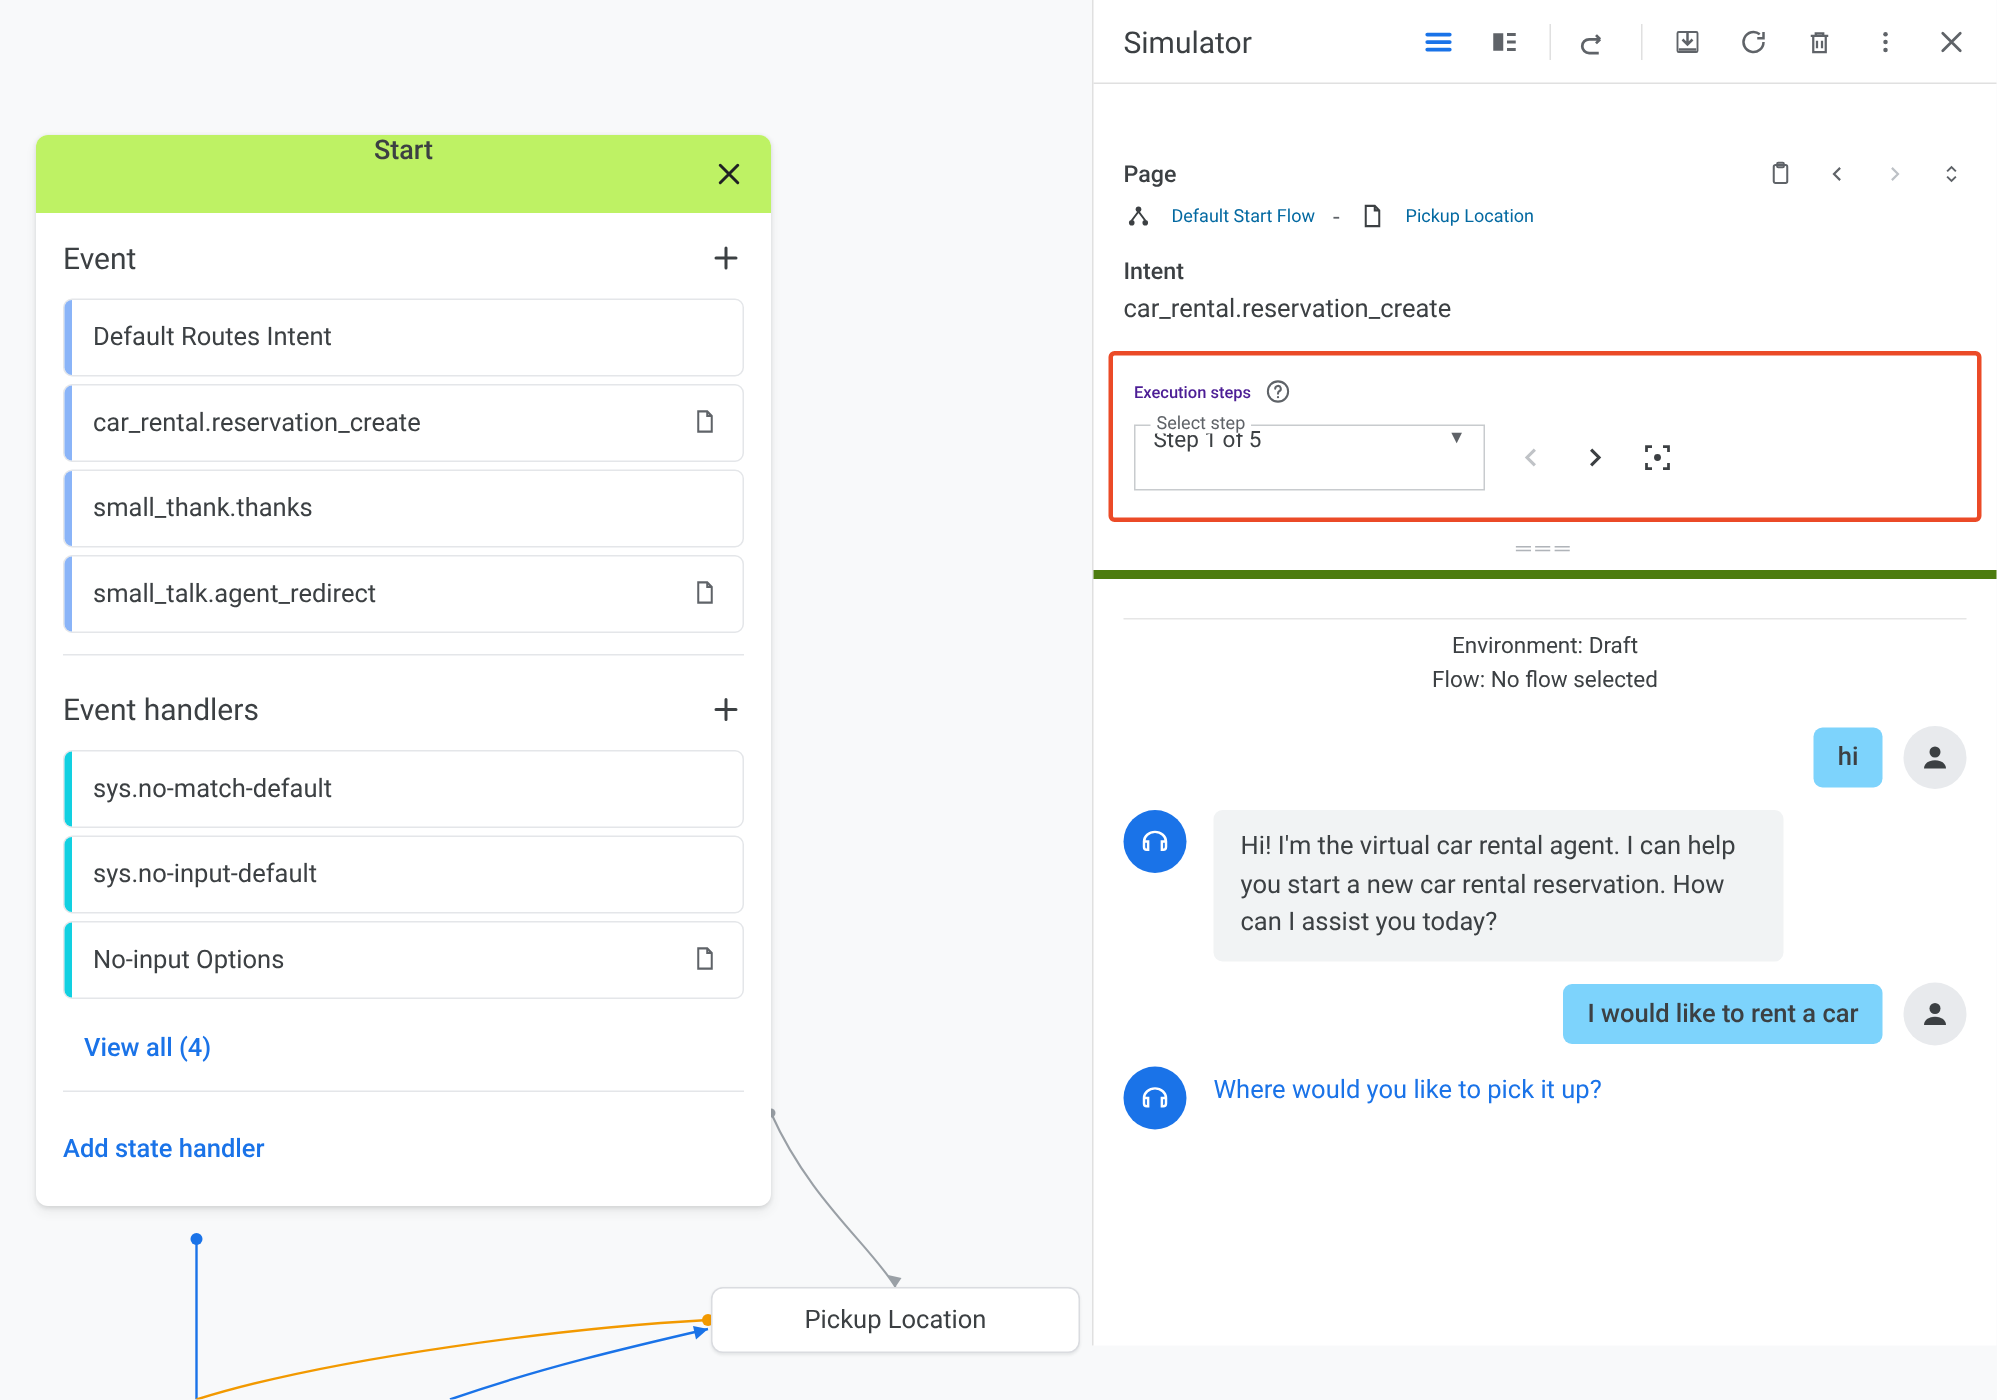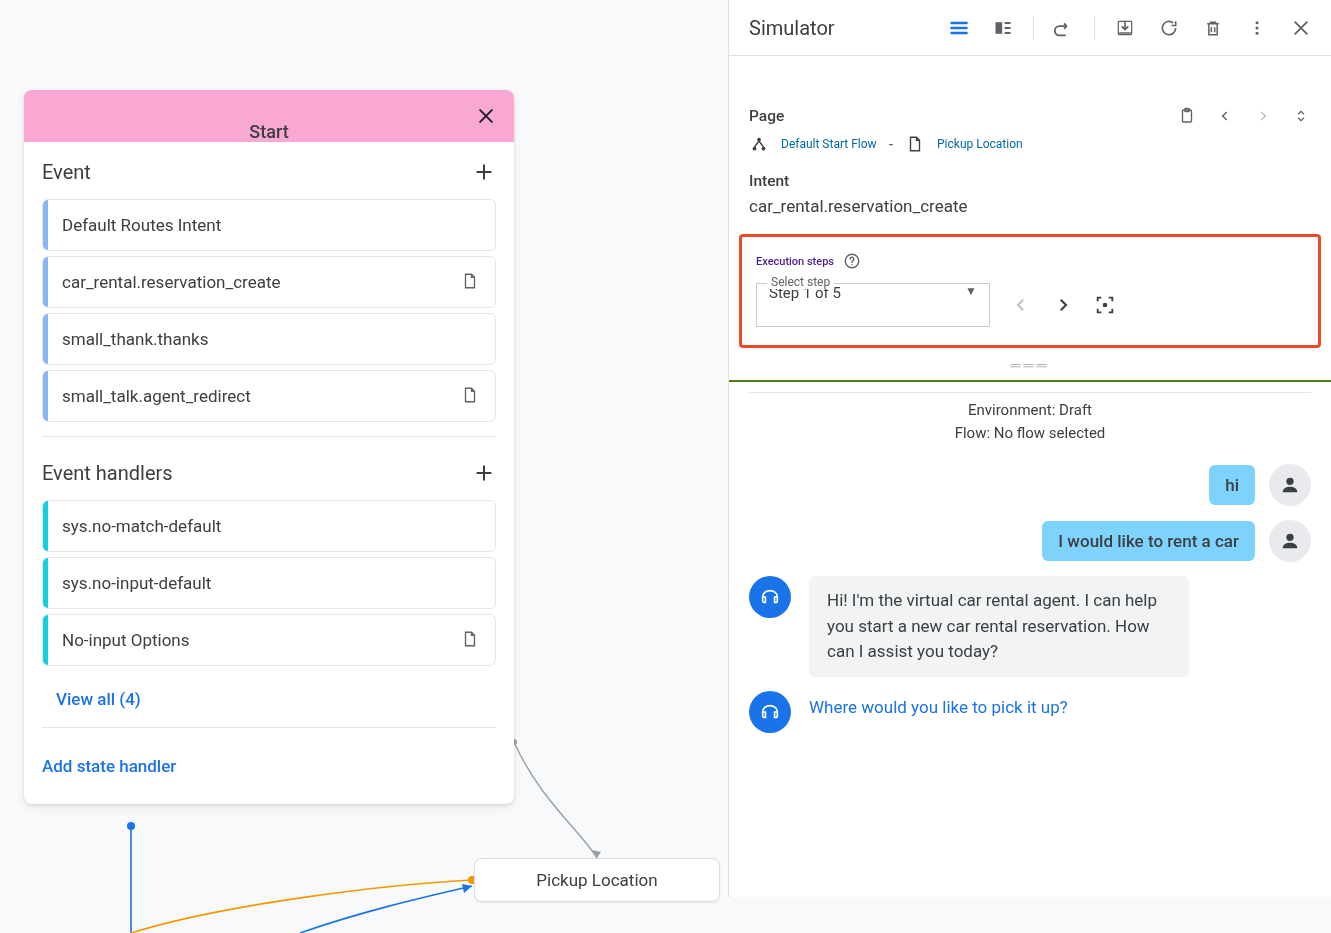--- a/index.html
+++ b/index.html
@@ -20,24 +20,24 @@
   .node-card {
     position: absolute;
     left: 24px; top: 90px;
     width: 490px;
     background: #fff;
     border-radius: 8px;
     box-shadow: 0 1px 3px rgba(60,64,67,0.15), 0 4px 8px rgba(60,64,67,0.08);
     display: flex; flex-direction: column;
   }
   .node-header {
-    background: #f9a8d4;
+    background: #bef264;
     border-radius: 8px 8px 0 0;
     height: 52px;
-    display: flex; align-items: flex-end; justify-content: center;
+    display: flex; align-items: flex-start; justify-content: center;
     position: relative;
   }
   .node-title { font-size: 18px; color: #3c4043; font-weight: 500; }
   .node-close {
     position: absolute; right: 14px; top: 12px;
     width: 28px; height: 28px; display:flex;align-items:center;justify-content:center;
     cursor: pointer;
     color: #202124;
   }
   .section {
@@ -167,22 +167,22 @@
   .step-nav { display:flex;align-items:center;gap:16px; }
   .step-nav .chev {width:26px;height:26px;display:flex;align-items:center;justify-content:center;cursor:pointer;color:#3c4043;}
   .step-nav .chev.disabled{color:#c0c3c7;cursor:default;}
 
   .drag-handle {
     height:18px;display:flex;align-items:center;justify-content:center;
     margin-top:8px;color:#b0b4b9;font-size:14px;letter-spacing:3px;
   }
 
   .chat-area {
-    flex:1; overflow:auto; padding: 4px 20px;
-    border-top:2px solid #4d7c0f;
+    flex:1; overflow:auto; padding: 20px 20px;
+    border-top:6px solid #4d7c0f;
   }
   .env-header {
     text-align:center; font-size:15px;color:#3c4043;line-height:1.5;
     padding: 6px 0 20px 0;
     border-top:1px solid #e6e6e6;
     margin-top:6px;
   }
   .msg-row { display:flex; margin-bottom:14px; }
   .msg-row.user { justify-content:flex-end; align-items:center; gap:14px;}
   .msg-row.agent { justify-content:flex-start; align-items:flex-start; gap:18px;}
@@ -457,41 +457,41 @@
     <div class="msg-row user">
       <div class="bubble-user">hi</div>
       <div class="avatar-user">
         <svg width="22" height="22" viewBox="0 0 24 24">
             <circle cx="12" cy="8" r="4" fill="currentColor"></circle>
             <path d="M4 20 c0-4 4-6 8-6 s8 2 8 6" fill="currentColor"></path>
           </svg>
       </div>
     </div>
 
+    <div class="msg-row agent">
+      <div class="avatar-agent">
+        <svg width="22" height="22" viewBox="0 0 24 24" fill="none">
+            <path d="M4 12 a8 7 0 0 1 16 0 v4 a2 2 0 0 1 -2 2 h-1 v-6 h3 M4 12 v4 a2 2 0 0 0 2 2 h1 v-6 H4" stroke="currentColor" stroke-width="1.8"></path>
+          </svg>
+      </div>
+      <div class="bubble-agent">Hi! I'm the virtual car rental agent. I can help you start a new car rental reservation. How can I assist you today?</div>
+    </div>
+
     <div class="msg-row user">
       <div class="bubble-user">I would like to rent a car</div>
       <div class="avatar-user">
         <svg width="22" height="22" viewBox="0 0 24 24">
             <circle cx="12" cy="8" r="4" fill="currentColor"></circle>
             <path d="M4 20 c0-4 4-6 8-6 s8 2 8 6" fill="currentColor"></path>
           </svg>
       </div>
     </div>
 
     <div class="msg-row agent">
       <div class="avatar-agent">
         <svg width="22" height="22" viewBox="0 0 24 24" fill="none">
             <path d="M4 12 a8 7 0 0 1 16 0 v4 a2 2 0 0 1 -2 2 h-1 v-6 h3 M4 12 v4 a2 2 0 0 0 2 2 h1 v-6 H4" stroke="currentColor" stroke-width="1.8"></path>
           </svg>
       </div>
-      <div class="bubble-agent">Hi! I'm the virtual car rental agent. I can help you start a new car rental reservation. How can I assist you today?</div>
-    </div>
-
-    <div class="msg-row agent">
-      <div class="avatar-agent">
-        <svg width="22" height="22" viewBox="0 0 24 24" fill="none">
-            <path d="M4 12 a8 7 0 0 1 16 0 v4 a2 2 0 0 1 -2 2 h-1 v-6 h3 M4 12 v4 a2 2 0 0 0 2 2 h1 v-6 H4" stroke="currentColor" stroke-width="1.8"></path>
-          </svg>
-      </div>
       <div class="bubble-agent linkish">Where would you like to pick it up?</div>
     </div>
   </div>
 </div>
 
 </body></html>

